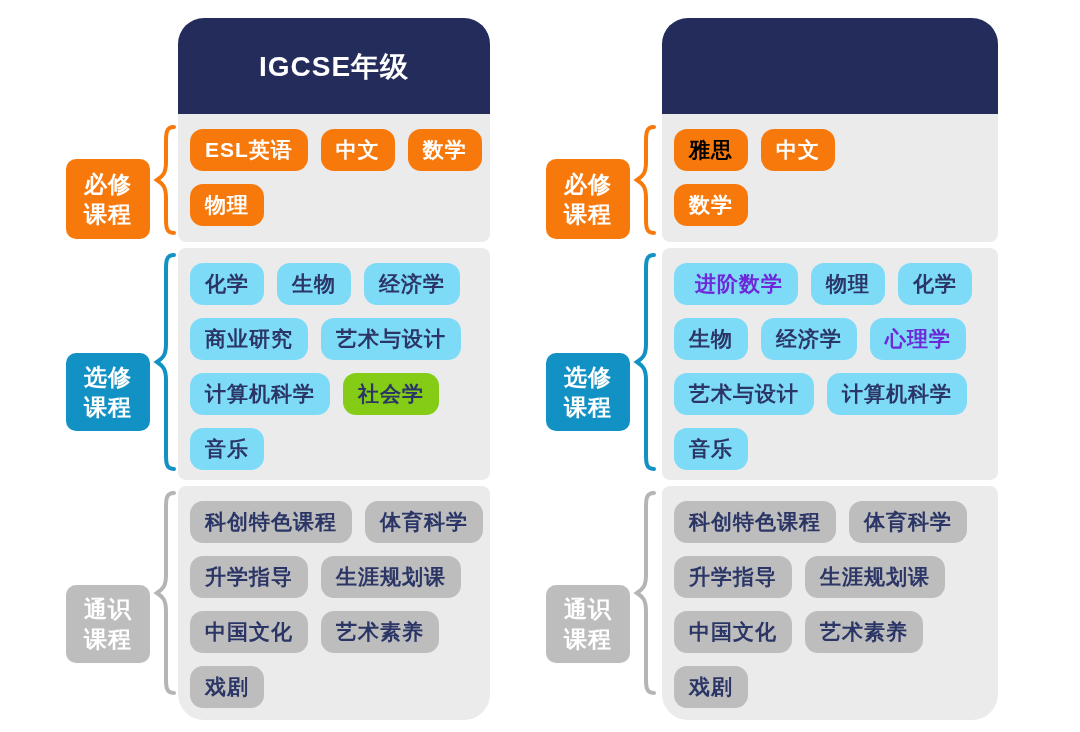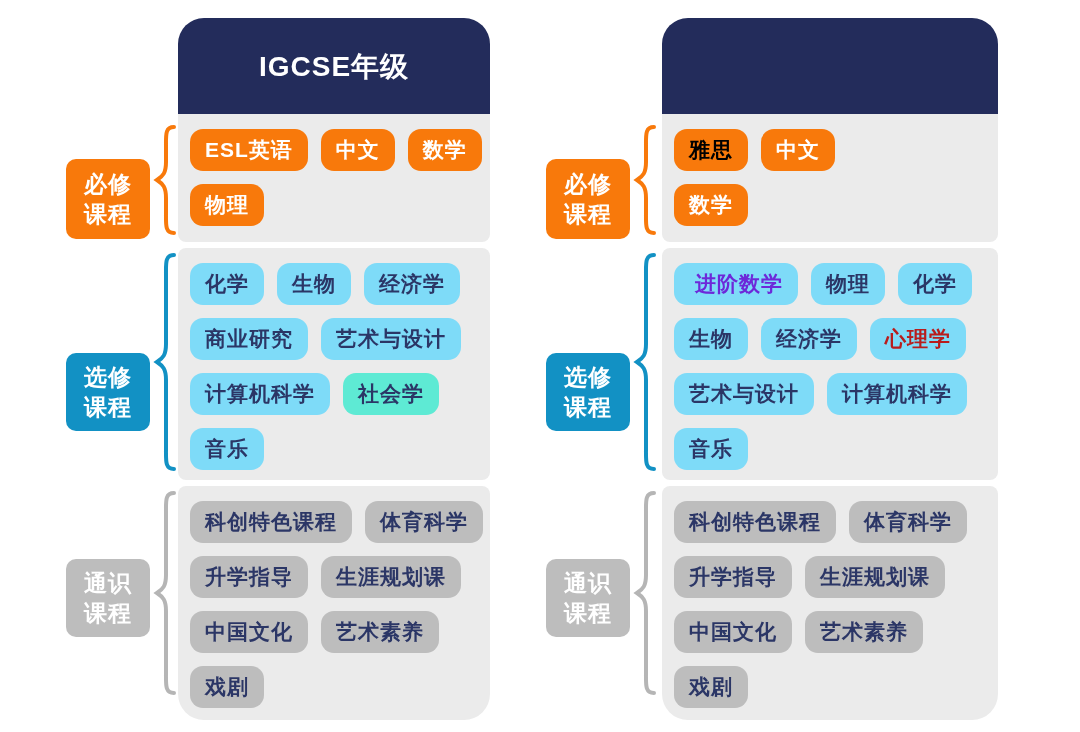--- a/index.html
+++ b/index.html
@@ -69,21 +69,21 @@
     text-align:center;
     white-space:pre-line;
     display:flex;align-items:center;justify-content:center;
     letter-spacing:1px;
     margin-top:21px;
   }
   .cl-left{left:66px;}
   .cl-right{left:546px;}
   .cl-req{top:138px;height:80px;}
   .cl-ele{top:332px;height:78px;}
-  .cl-gen{top:538px;height:78px;}
+  .cl-gen{top:564px;height:78px;}
 
   
   .brace{position:absolute;}
   .br-left{left:150px;}
   .br-right{left:630px;}
   .br-req{top:122px;}
   .br-ele{top:250px;}
   .br-gen{top:488px;}
 </style>
 </head>
@@ -113,21 +113,21 @@
             <span class="chip" style="background: rgb(126, 219, 248); color: rgb(43, 54, 102);">化学</span>
             <span class="chip" style="background: rgb(126, 219, 248); color: rgb(43, 54, 102);">生物</span>
             <span class="chip" style="background: rgb(126, 219, 248); color: rgb(43, 54, 102);">经济学</span>
           </div>
           <div class="chip-row">
             <span class="chip" style="background: rgb(126, 219, 248); color: rgb(43, 54, 102);">商业研究</span>
             <span class="chip" style="background: rgb(126, 219, 248); color: rgb(43, 54, 102);">艺术与设计</span>
           </div>
           <div class="chip-row">
             <span class="chip" style="background: rgb(126, 219, 248); color: rgb(43, 54, 102);">计算机科学</span>
-            <span class="chip" style="background: #5eead4; color: rgb(43, 54, 102);">社会学</span>
+            <span class="chip" style="background: #84cc16; color: rgb(43, 54, 102);">社会学</span>
           </div>
           <div class="chip-row">
             <span class="chip" style="background: rgb(126, 219, 248); color: rgb(43, 54, 102);">音乐</span>
           </div>
         </div>
     </div>
     <div class="section s-general">
       <div>
           <div class="chip-row">
             <span class="chip" style="background: rgb(189, 189, 189); color: rgb(43, 54, 102);">科创特色课程</span>
@@ -182,21 +182,21 @@
     <div class="section s-elective">
       <div>
           <div class="chip-row">
             <span class="chip" style="background: rgb(126, 219, 248); color: #6d28d9; padding-left: 21px;">进阶数学</span>
             <span class="chip" style="background: rgb(126, 219, 248); color: rgb(43, 54, 102);">物理</span>
             <span class="chip" style="background: rgb(126, 219, 248); color: rgb(43, 54, 102);">化学</span>
           </div>
           <div class="chip-row">
             <span class="chip" style="background: rgb(126, 219, 248); color: rgb(43, 54, 102);">生物</span>
             <span class="chip" style="background: rgb(126, 219, 248); color: rgb(43, 54, 102);">经济学</span>
-            <span class="chip" style="background: rgb(126, 219, 248); color: #b91c1c;">心理学</span>
+            <span class="chip" style="background: rgb(126, 219, 248); color: #6d28d9;">心理学</span>
           </div>
           <div class="chip-row">
             <span class="chip" style="background: rgb(126, 219, 248); color: rgb(43, 54, 102);">艺术与设计</span>
             <span class="chip" style="background: rgb(126, 219, 248); color: rgb(43, 54, 102);">计算机科学</span>
           </div>
           <div class="chip-row">
             <span class="chip" style="background: rgb(126, 219, 248); color: rgb(43, 54, 102);">音乐</span>
           </div>
         </div>
     </div>

